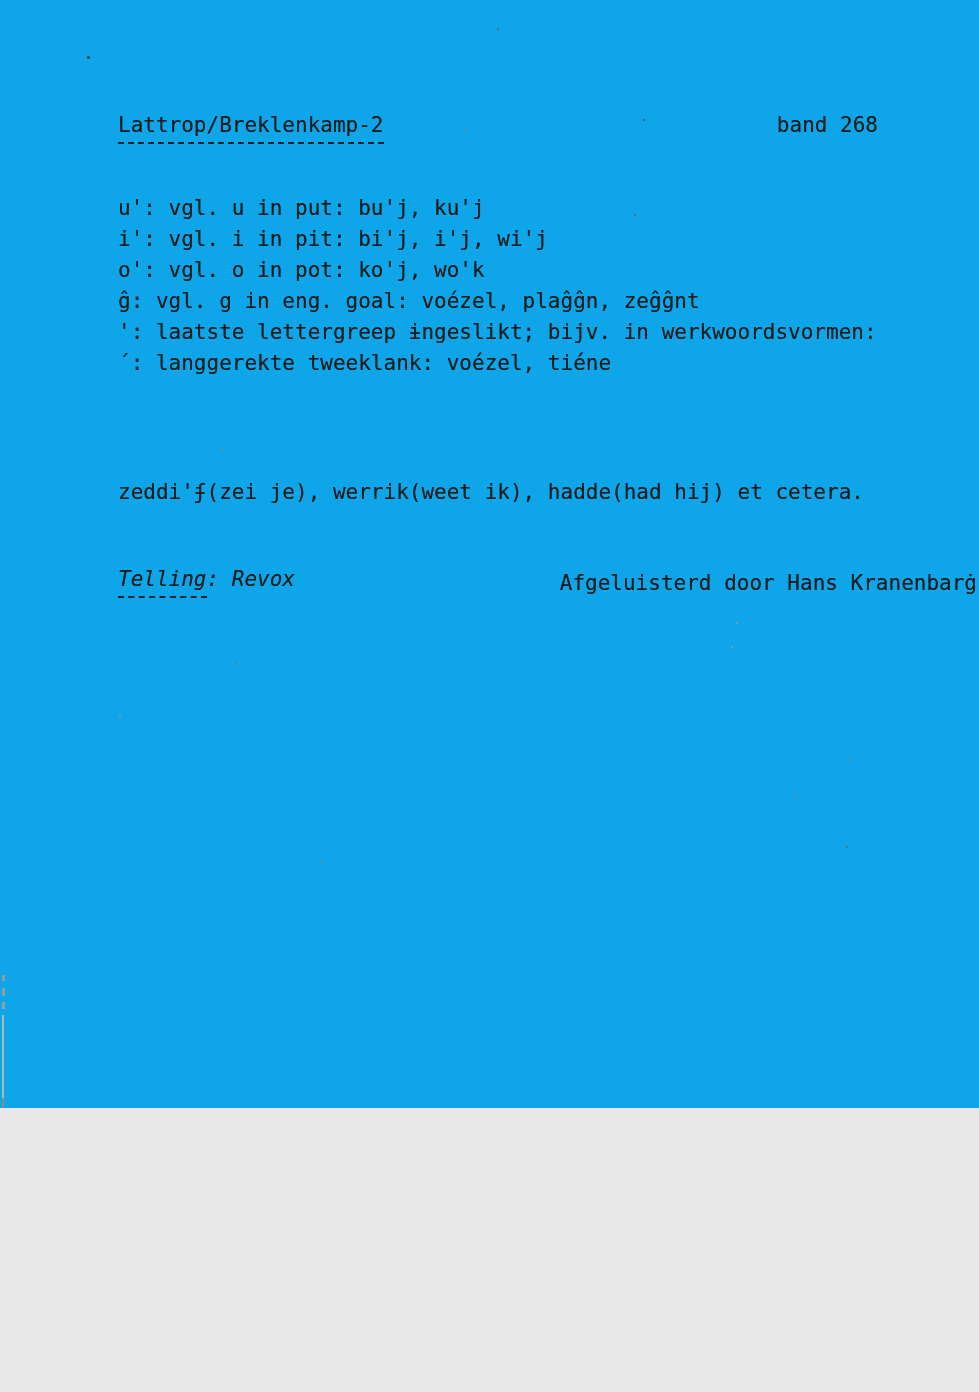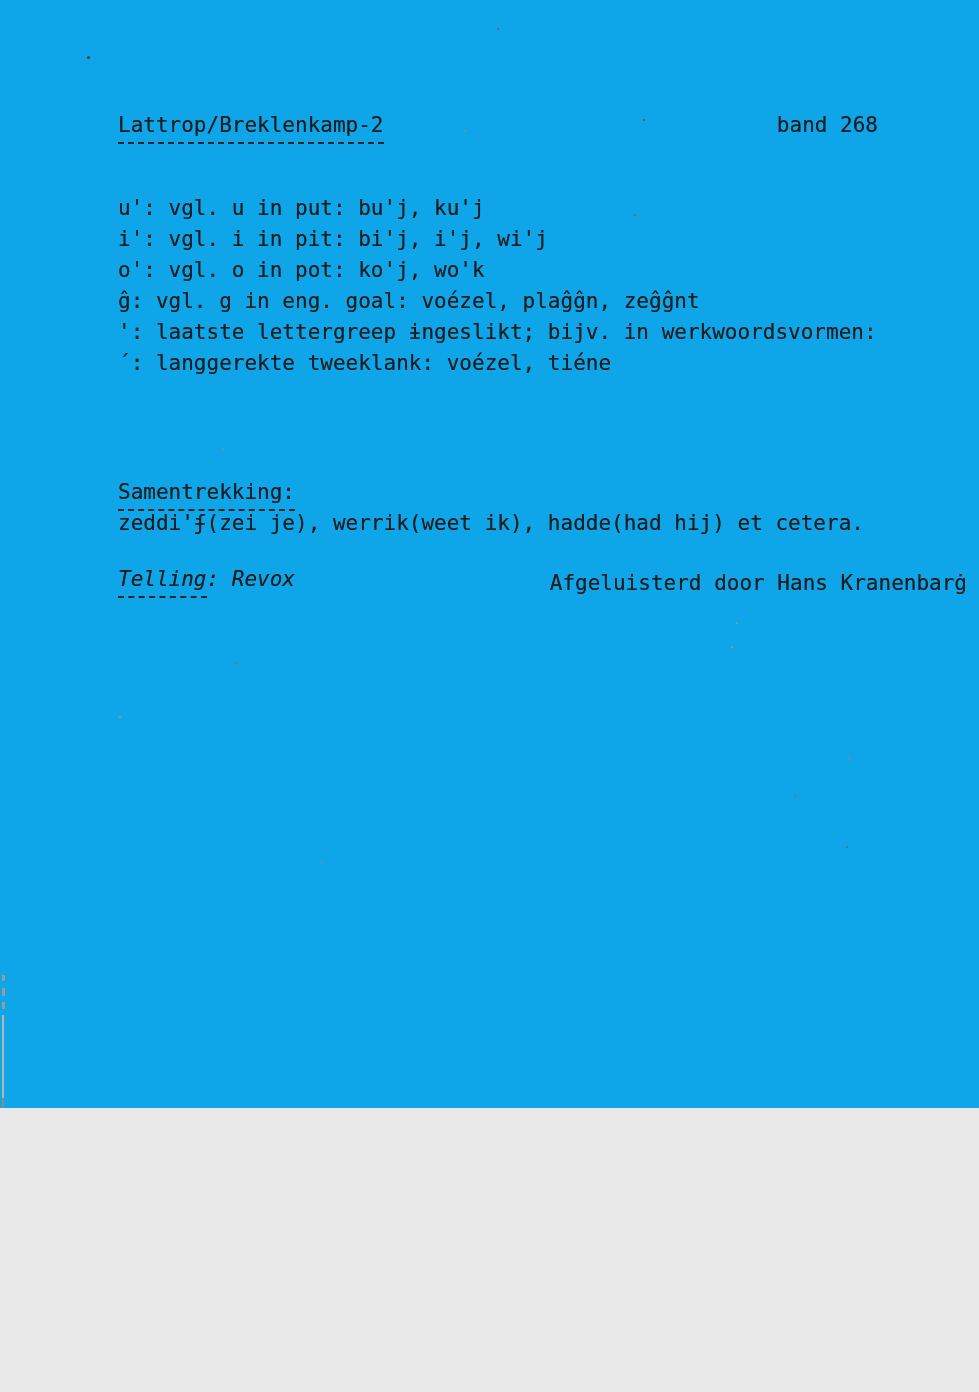--- a/index.html
+++ b/index.html
@@ -20,21 +20,21 @@
     display: inline-block;
     border-bottom: 2px dashed #242424;
     padding-bottom: 1px;
   }
   #title { left: 118px; top: 110px; }
   #band  { right: 101px; top: 110px; }
   #phonetics { left: 118px; top: 176px; margin-top: 17px; }
   .line { white-space: pre; height: 31px; }
   #samentrekking { left: 118px; top: 477px; }
   #telling-left { left: 118px; top: 564px; white-space: pre; font-style: italic; }
-  #telling-right { right: 12px; top: 568px; white-space: pre; }
+  #telling-right { right: 2px; top: 568px; white-space: pre; }
   .speck {
     position: absolute;
     border-radius: 50%;
     background: #555;
     pointer-events: none;
   }
   .artifact-line {
     position: absolute;
     left: 2px;
     width: 2px;
@@ -59,21 +59,20 @@
   <div id="phonetics" class="abs">
     <div class="line">u': vgl. u in put: bu'j, ku'j</div>
     <div class="line">i': vgl. i in pit: bi'j, i'j, wi'j</div>
     <div class="line">o': vgl. o in pot: ko'j, wo'k</div>
     <div class="line">ĝ: vgl. g in eng. goal: voézel, plaĝĝn, zeĝĝnt</div>
     <div class="line">': laatste lettergreep ɨngeslikt; bijv. in werkwoordsvormen:</div>
     <div class="line">´: langgerekte tweeklank: voézel, tiéne</div>
   </div>
 
   <div id="samentrekking" class="abs">
-    <div class="line"><span class="u-dash">Samentrekking:</span></div>
     <div class="line">zeddi'ʄ(zei je), werrik(weet ik), hadde(had hij) et cetera.</div>
   </div>
 
   <div id="telling-left" class="abs"><span class="u-dash">Telling</span><span>: Revox</span></div>
 
   <span id="telling-right" class="abs">Afgeluisterd door Hans Kranenbarġ</span>
 
   <span class="speck" style="left:497px;top:28px;width:2px;height:2px;background:#666;"></span>
   <span class="speck" style="left:87px;top:56px;width:3px;height:3px;background:#3a3a3a;"></span>
   <span class="speck" style="left:643px;top:119px;width:2px;height:2px;background:#555;"></span>

